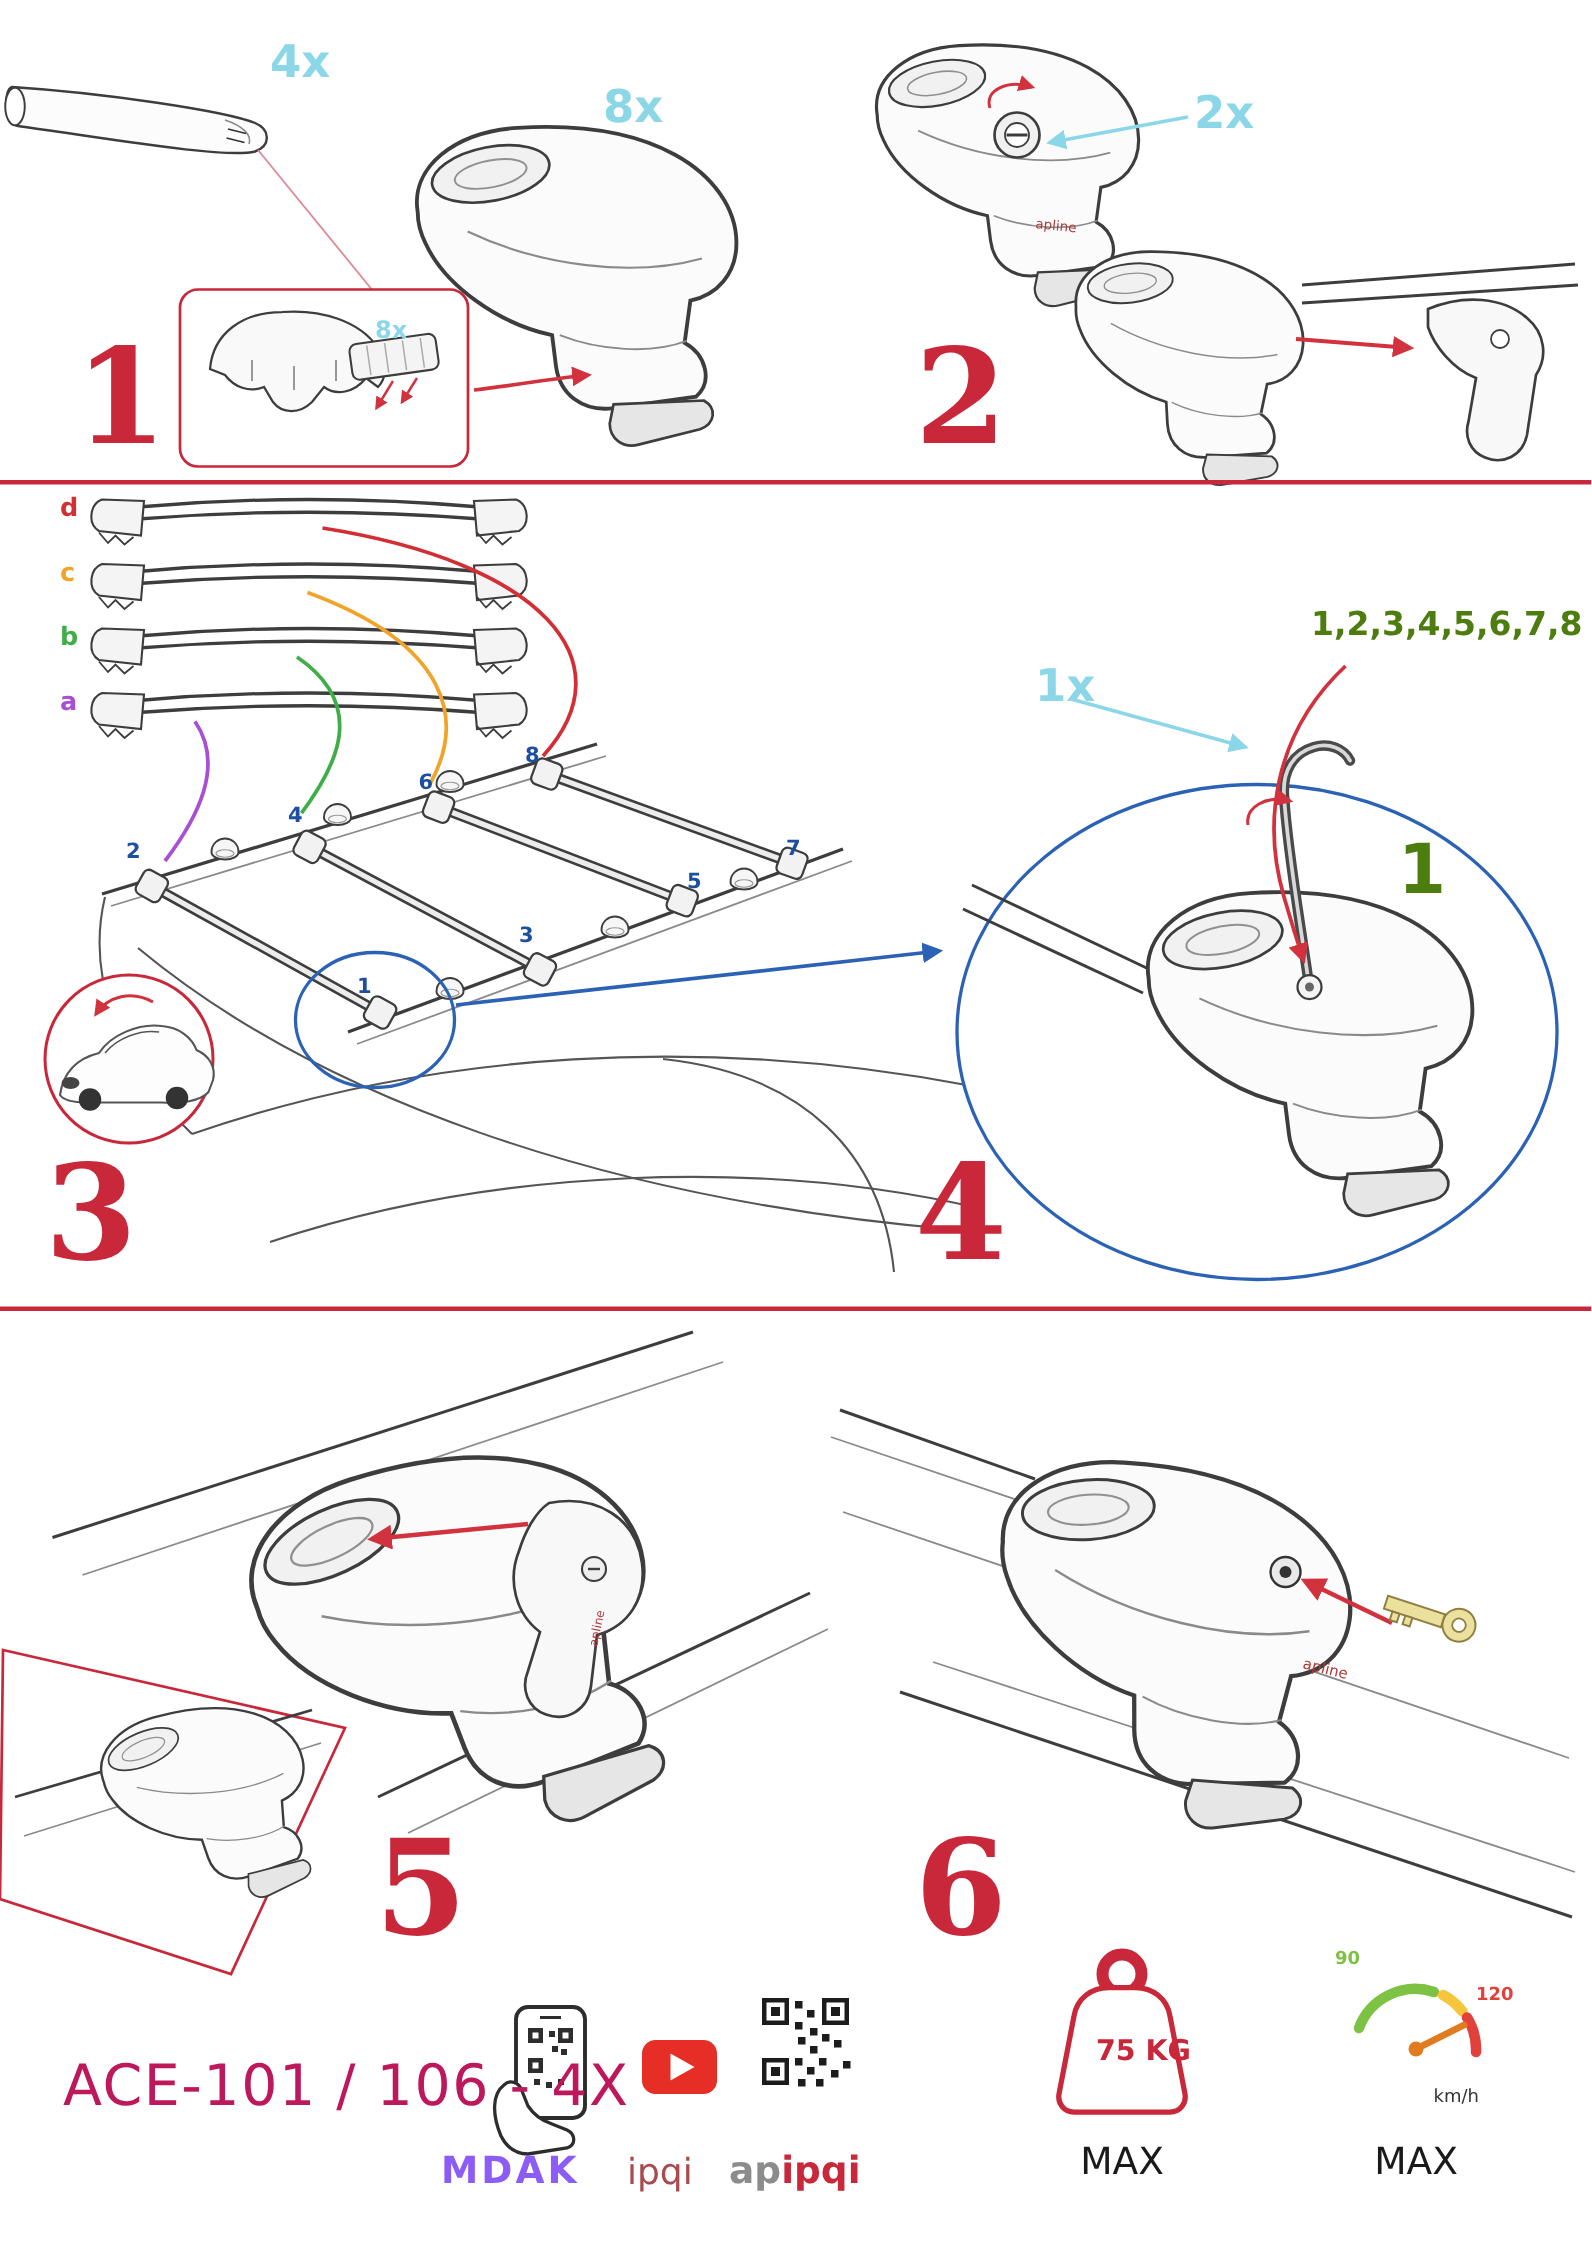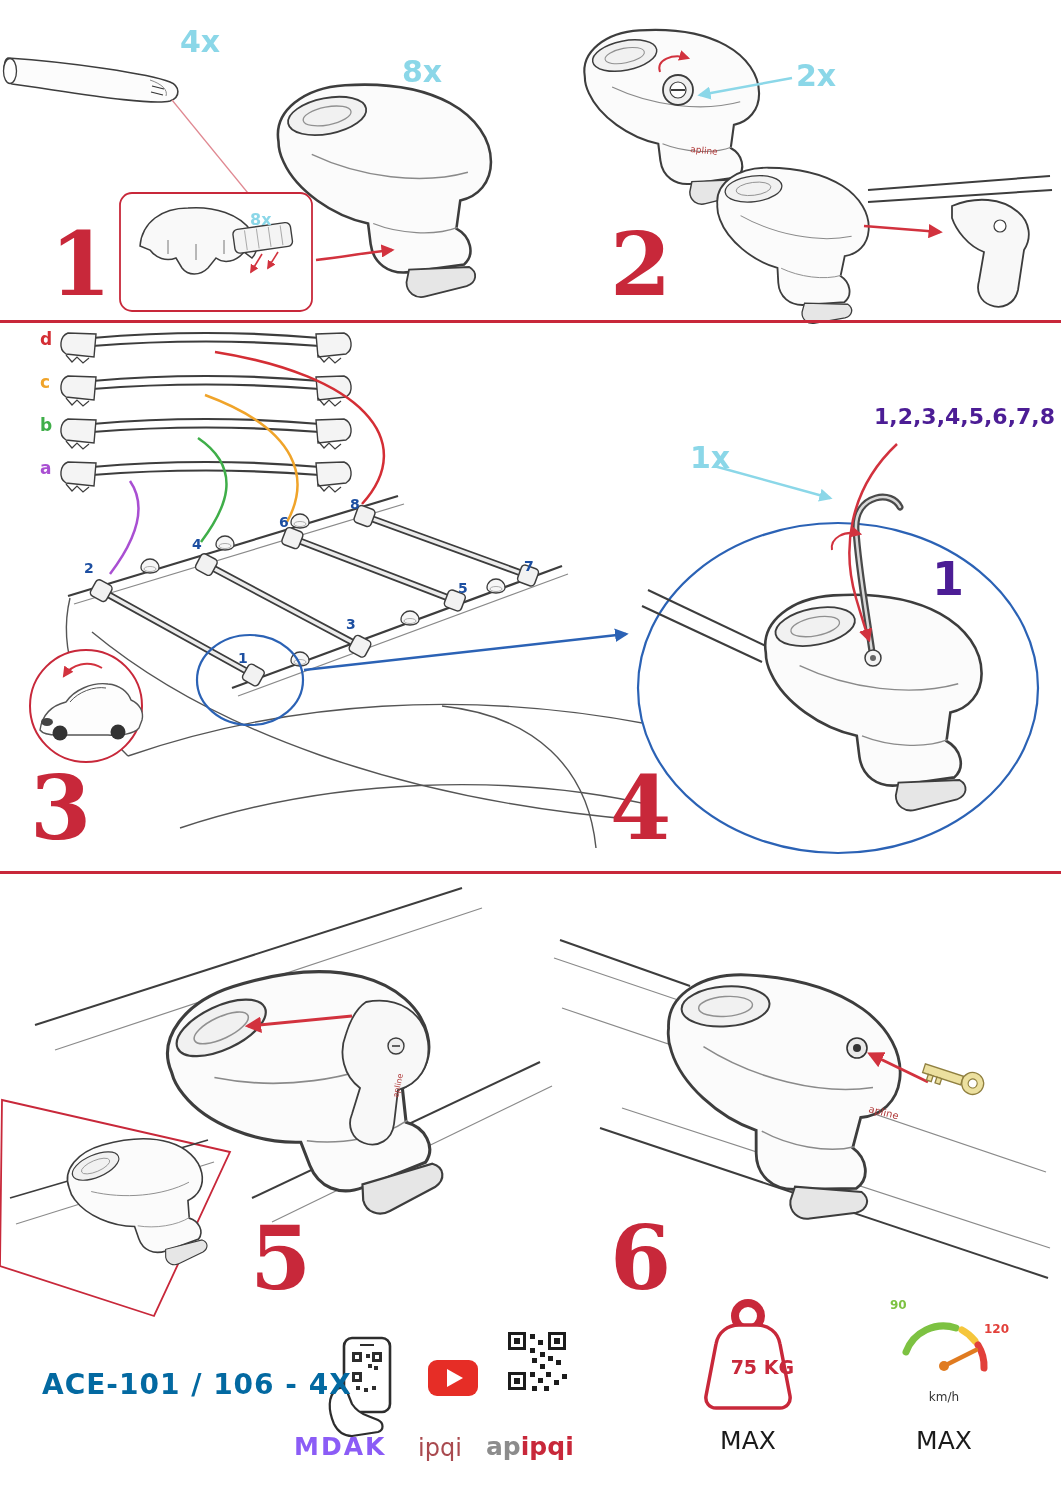--- a/index.html
+++ b/index.html
@@ -8,22 +8,22 @@
   .page svg.art{position:absolute;left:0;top:0}
   .t{position:absolute;white-space:nowrap}
   .qty{color:#8bd7e8;font-size:30px;font-weight:600}
   .qty-s{color:#8bd7e8;font-size:16px;font-weight:600}
   .stepnum{color:#c8283a;font-family:"DejaVu Serif",serif;font-size:88px;font-weight:700;line-height:1}
   .posnum{color:#1d4fa1;font-size:14px;font-weight:bold}
   .barlabel{font-size:17px;font-weight:bold}
   .divider{position:absolute;left:0;width:100%;height:3px;background:#c8283a}
   .c-purple{color:#a94fd2}.c-green{color:#3fae49}.c-orange{color:#f0a42a}.c-red{color:#d42e35}.c-dark{color:#3a3a3a}
   .formula{font-size:34px;font-weight:bold;letter-spacing:1px}
-  .blue{color:#4c1d95}
-  .model{font-size:28px;font-weight:bold;color:#0369a1;letter-spacing:1px}
+  .blue{color:#4d7c0f}
+  .model{font-size:38px;font-weight:normal;color:#be185d;letter-spacing:1px}
   .brandline{font-size:27px;font-weight:bold}
   .logo-gray{color:#8b5cf6;font-weight:bold;font-size:25px;letter-spacing:2px}
   .logo-ipqi{color:#a94a4f;font-weight:normal;font-size:24px}
   .maxlabel{font-size:25px;font-weight:normal;color:#1a1a1a}
   .small-metric{font-size:12px;font-weight:bold}
 </style>
 </head>
 <body>
 
 <div class="page">
@@ -324,16 +324,16 @@
 <div class="t logo-ipqi" style="left:418px;top:1434px">ipqi</div>
 <div class="t" style="left:486px;top:1432px;font-size:25px;font-weight:bold">
   <span style="color:#8c8c8c">ap</span><span style="color:#c8283a">ipqi</span>
 </div>
 
 <div class="t" style="left:702px;top:1356px;width:92px;text-align:right;font-size:19px;font-weight:bold;color:#c8283a">75 KG</div>
 <div class="t maxlabel" style="left:702px;top:1426px;width:92px;text-align:center">MAX</div>
 
 <div class="t small-metric" style="left:890px;top:1298px;color:#7dc242">90</div>
 <div class="t small-metric" style="left:984px;top:1322px;color:#e2403a">120</div>
-<div class="t" style="left:902px;top:1390px;width:84px;text-align:center;font-size:12px;color:#333">km/h</div>
+<div class="t" style="left:902px;top:1390px;width:84px;text-align:right;font-size:12px;color:#333">km/h</div>
 <div class="t maxlabel" style="left:902px;top:1426px;width:84px;text-align:center">MAX</div>
 
 </div>
 
 </body></html>

